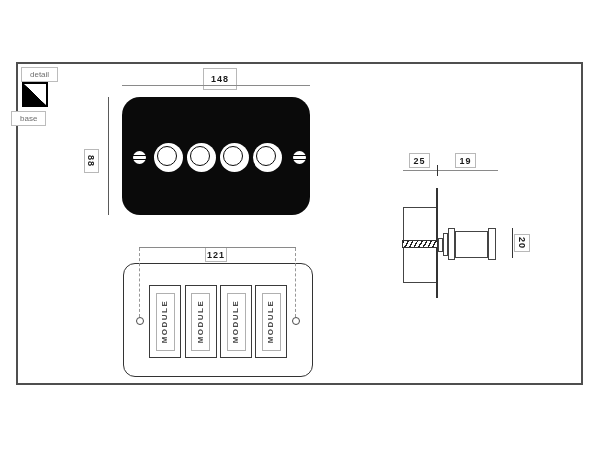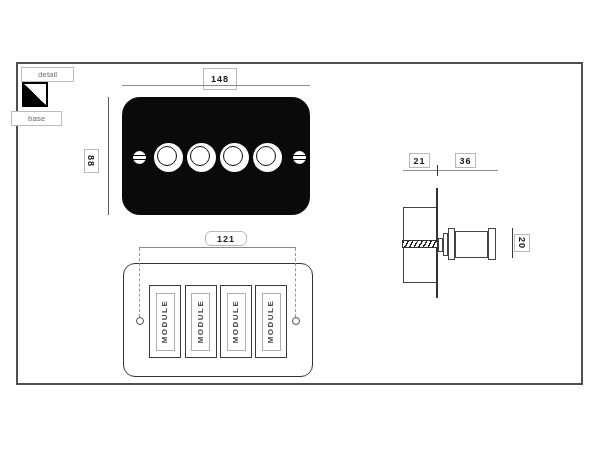--- a/index.html
+++ b/index.html
@@ -3,21 +3,21 @@
 <meta charset="utf-8">
 <style>
   html,body{margin:0;padding:0;background:#fff;font-family:"Liberation Sans",sans-serif;}
   #canvas{position:relative;width:600px;height:450px;background:#fff;overflow:hidden;}
   .abs{position:absolute;}
 
   
   .drawing-border{left:16px;top:62px;width:567px;height:323px;border:2px solid #4f4f4f;box-sizing:border-box;}
 
   
-  .tag{background:#fff;border:1px solid #bcbcbc;color:#6e6e6e;font-size:8px;line-height:11px;padding:1px 16px;}
+  .tag{background:#fff;border:1px solid #bcbcbc;color:#6e6e6e;font-size:8px;line-height:11px;padding:1px 8px;}
   .legend-swatch{left:22px;top:82px;width:26px;height:25px;border:2px solid #000;box-sizing:border-box;
      background:linear-gradient(to top right,#000 49.5%,#fff 50.5%);}
 
   
   .dim-label{background:#fff;border:1px solid #b8b8b8;color:#1a1a1a;font-size:9px;font-weight:bold;
      letter-spacing:1px;display:flex;align-items:center;justify-content:center;box-sizing:border-box;}
   .dim-label span{display:inline-block;white-space:nowrap;}
   .dim-label.vert span{transform:rotate(90deg);letter-spacing:1px;}
 
   .hline{border-top:1.5px solid #8a8a8a;height:0;}
@@ -79,21 +79,21 @@
       <div class="knob-inner"></div>
     </div>
   <div class="abs knob" style="left:219.5px;">
       <div class="knob-inner"></div>
     </div>
   <div class="abs knob" style="left:252.5px;">
       <div class="knob-inner"></div>
     </div>
   <div class="abs screw" style="left:292.5px;"></div>
 
-  <div class="abs dim-label" style="left:205px;top:231px;width:42px;height:15px;border-radius:6px;">
+  <div class="abs dim-label" style="left:205px;top:247px;width:22px;height:15px;">
     <span>121</span>
   </div>
 
   <div class="abs plate-rear"></div>
 
   <div class="abs module" style="left:149px;">
     <div class="module-inner">
       <span>MODULE</span>
     </div>
   </div>
@@ -113,24 +113,24 @@
     </div>
   </div>
 
   <div class="abs hline" style="left:139px;top:247px;width:157px;border-top-width:1px;"></div>
   <div class="abs dash-v" style="left:139px;top:248px;height:69px;"></div>
   <div class="abs dash-v" style="left:295px;top:248px;height:69px;"></div>
   <div class="abs hole" style="left:135.5px;"></div>
   <div class="abs hole" style="left:291.5px;"></div>
 
   <div class="abs dim-label" style="left:409px;top:153px;width:21px;height:15px;">
-    <span>21</span>
+    <span>25</span>
   </div>
   <div class="abs dim-label" style="left:455px;top:153px;width:21px;height:15px;">
-    <span>36</span>
+    <span>19</span>
   </div>
   <div class="abs hline" style="left:403px;top:170px;width:95px;"></div>
   <div class="abs tick" style="left:437px;top:165px;height:11px;"></div>
 
   <div class="abs sideRect" style="left:403px;top:207px;width:35px;height:76px;"></div>
   <div class="abs wall"></div>
   <div class="abs rod"></div>
   <div class="abs sideRect" style="left:438px;top:238px;width:5px;height:14px;"></div>
   <div class="abs sideRect" style="left:443px;top:233px;width:5px;height:23px;"></div>
   <div class="abs sideRect" style="left:448px;top:228px;width:7px;height:32px;"></div>

